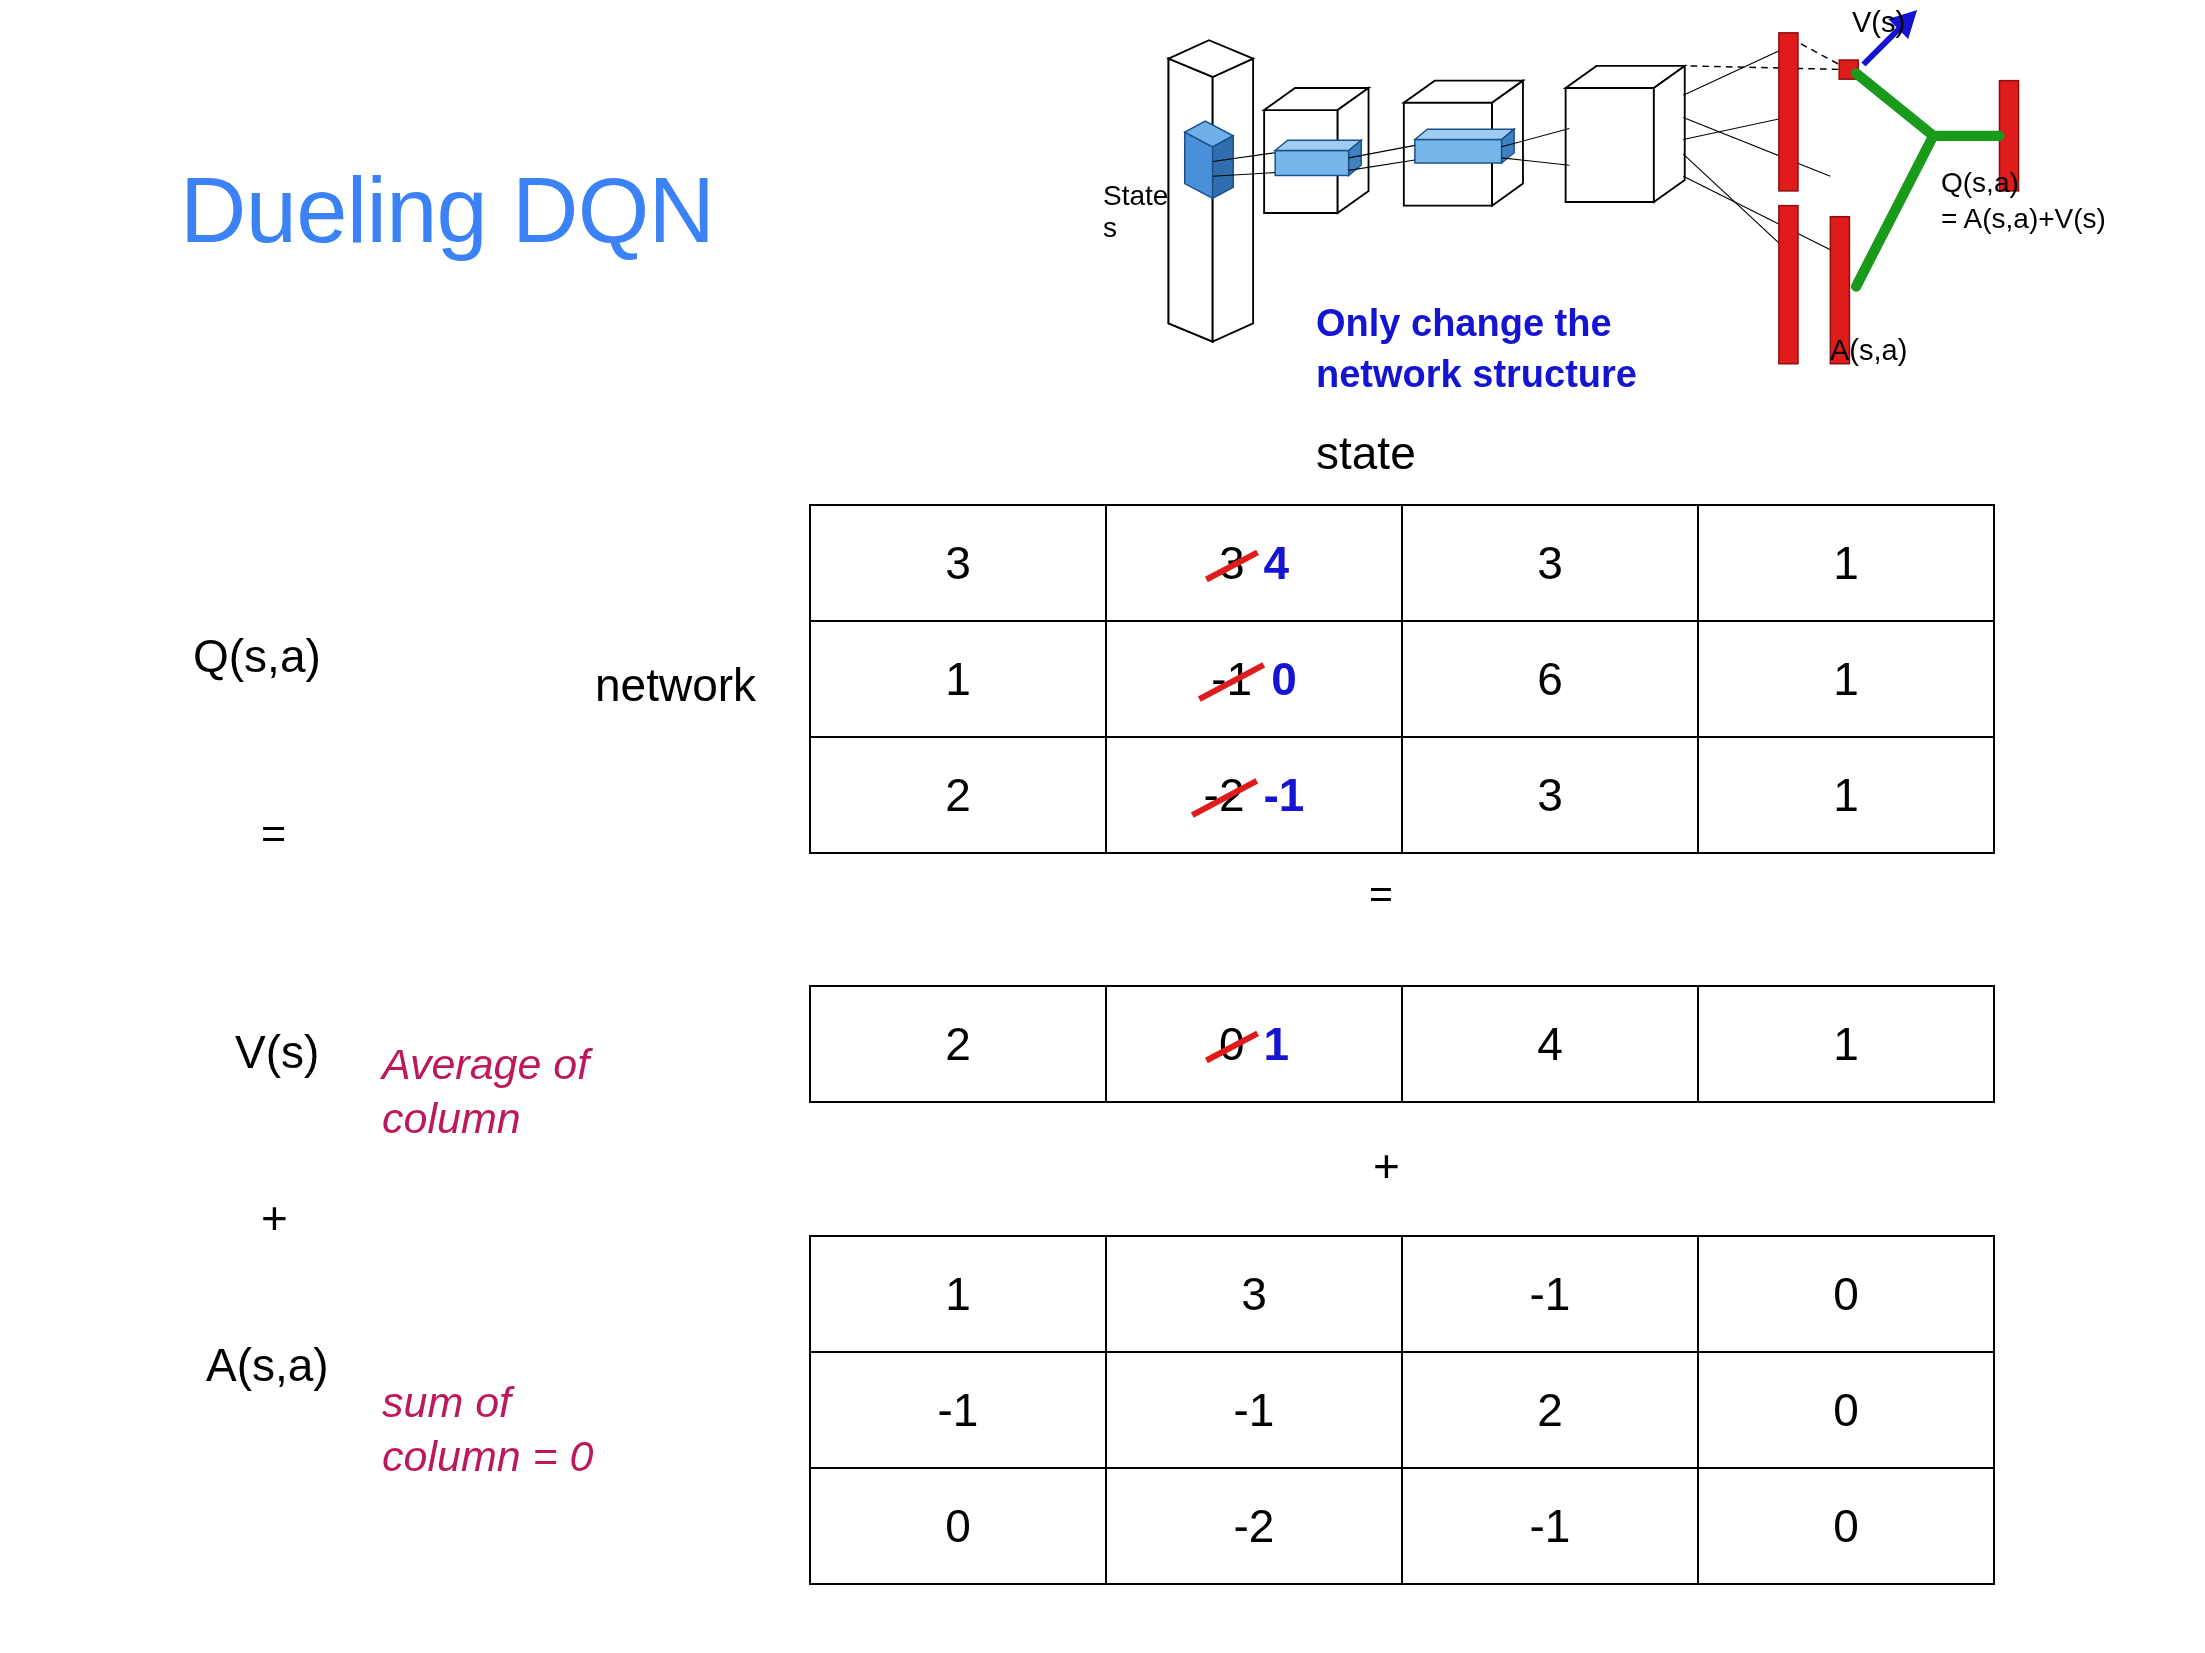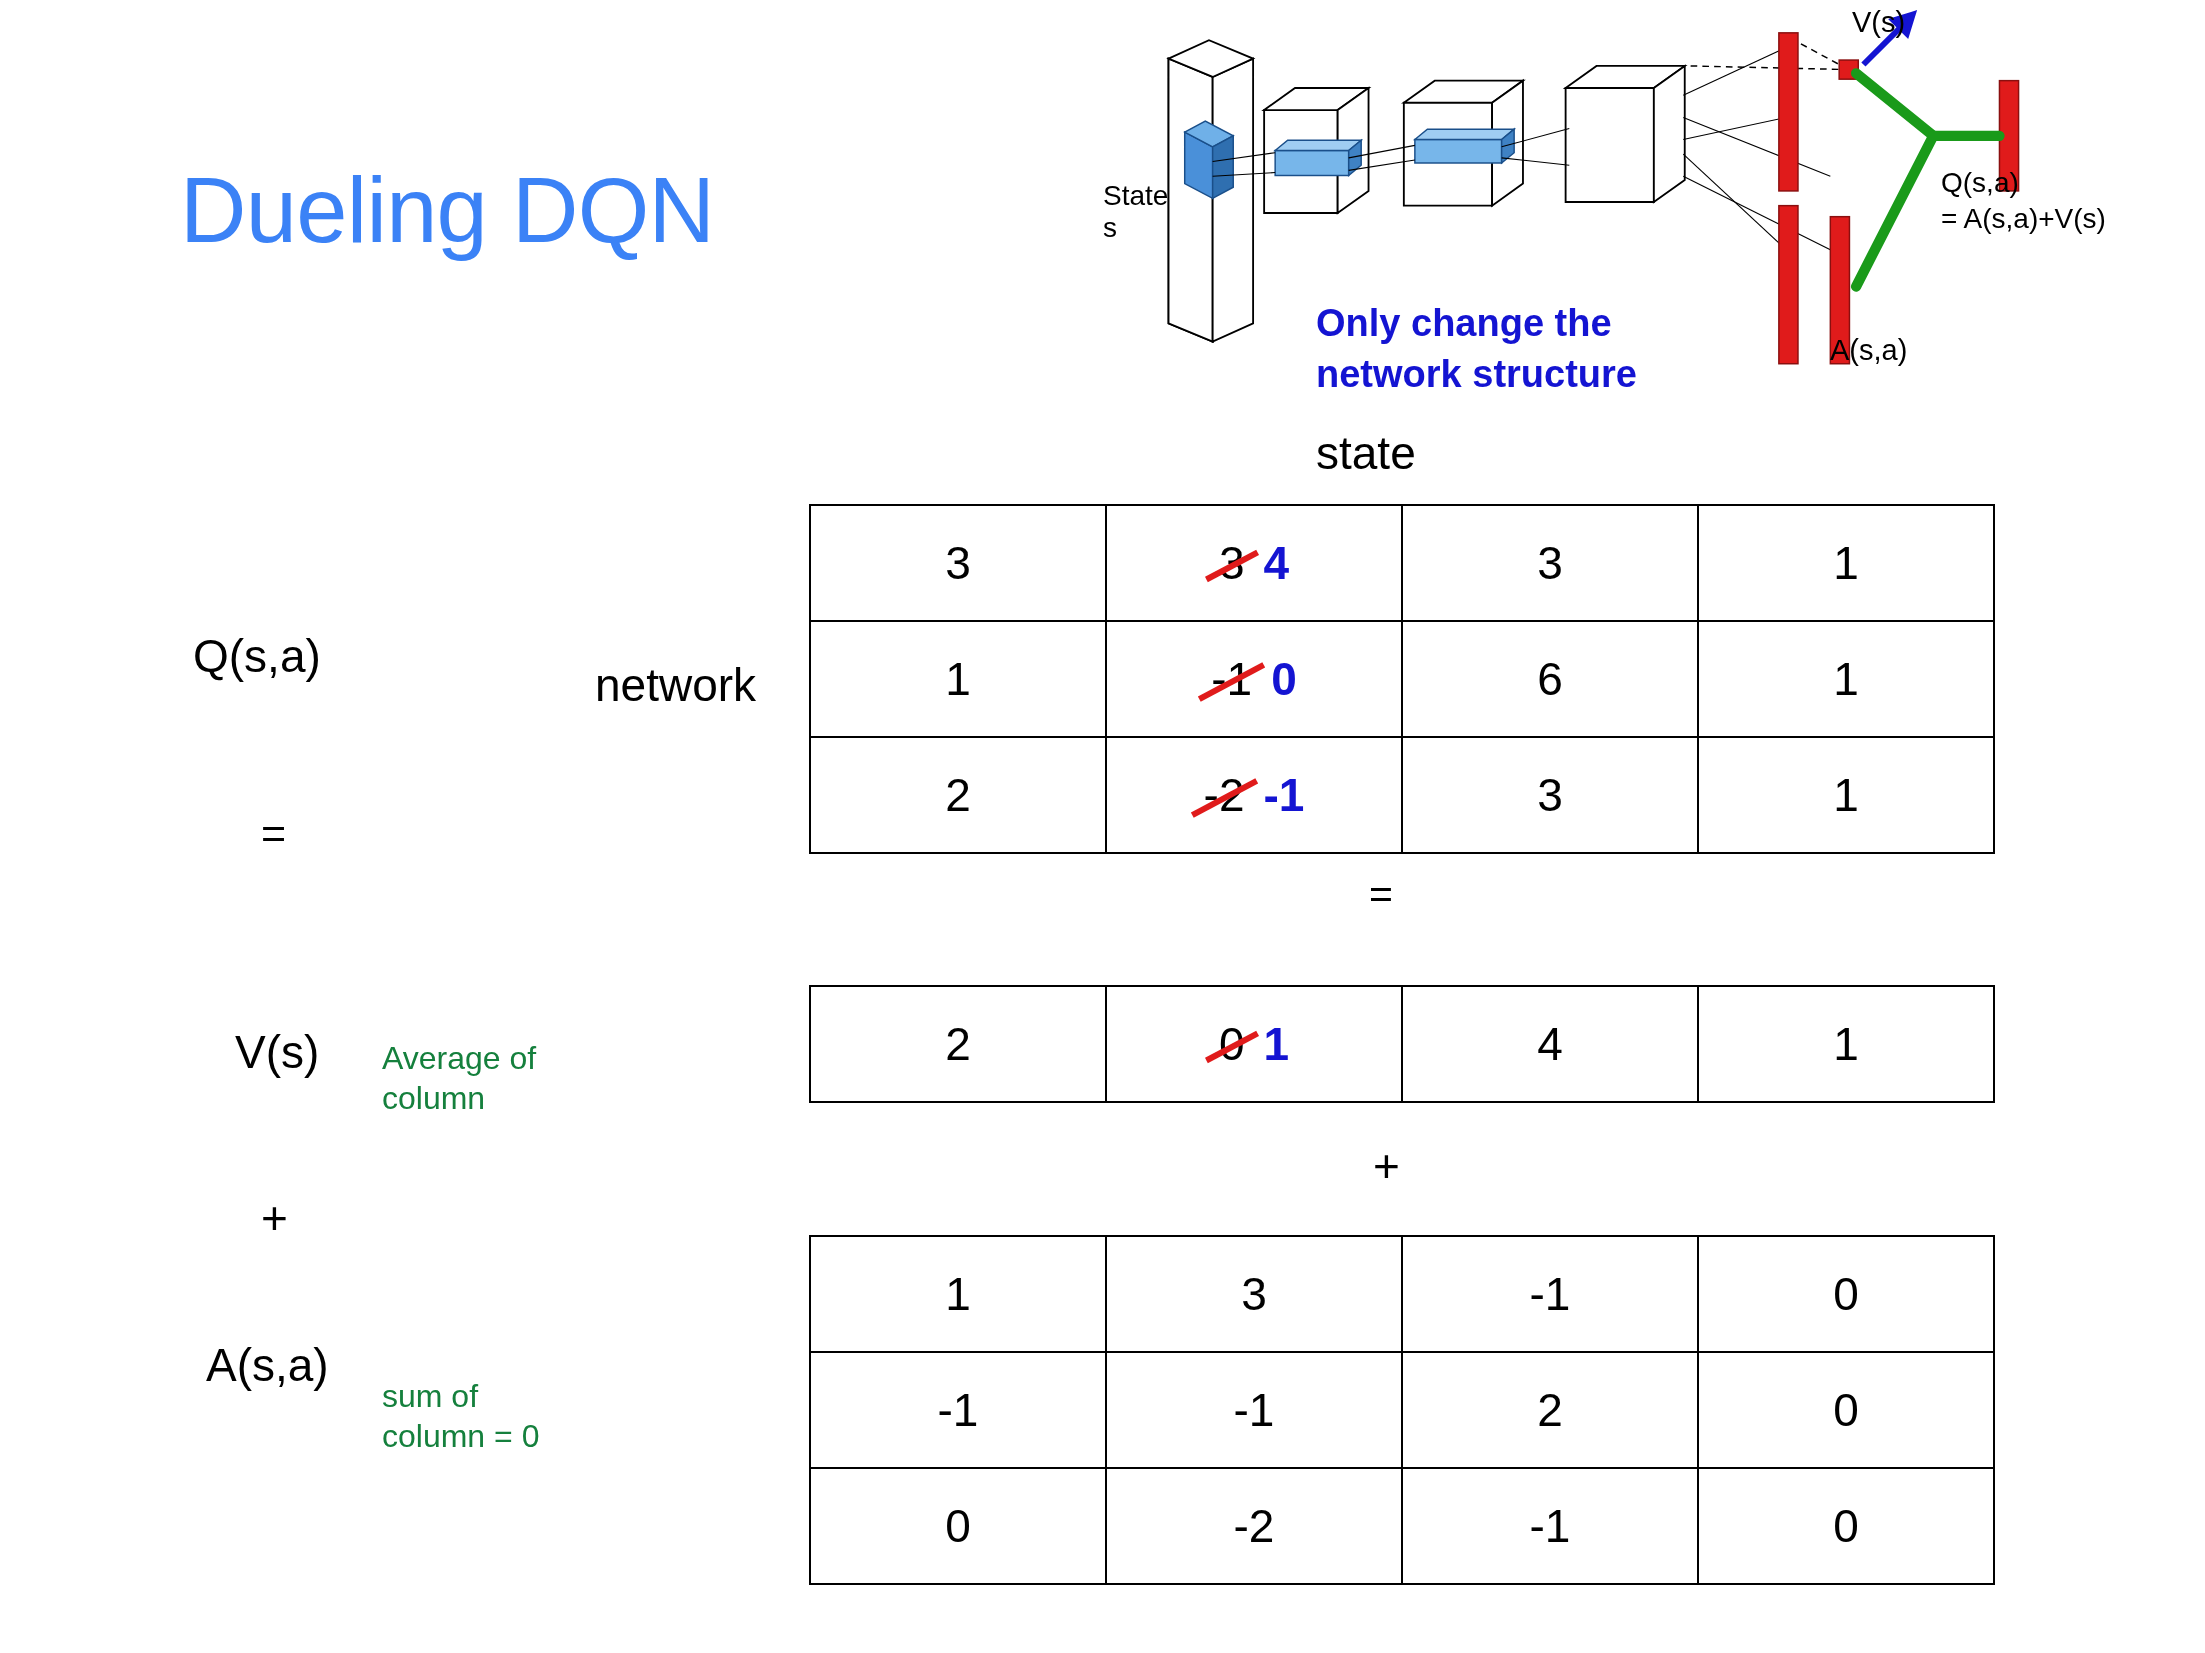--- a/index.html
+++ b/index.html
@@ -85,24 +85,25 @@
   }
   #lbl-q   { left: 193px;  top: 629px; }
   #lbl-eq1 { left: 261px;  top: 809px; font-size: 43px; }
   #lbl-v   { left: 235px;  top: 1025px; }
   #lbl-plus{ left: 261px;  top: 1191px; font-size: 46px; }
   #lbl-a   { left: 206px;  top: 1338px; }
   #lbl-action { left: 595px; top: 658px; font-size: 46px; }
 
   .blue-note {
     position: absolute;
-    font-size: 32px;
+    font-size: 43px;
     line-height: 1.25;
-    color: #15803d;
+    color: #be185d;
     white-space: nowrap;
+    font-style: italic;
   }
   #note-avg { left: 382px; top: 1038px; }
   #note-sum { left: 382px; top: 1376px; }
 
   #lbl-state {
     position: absolute;
     left: 1316px;
     top: 426px;
     font-size: 46px;
     color: #000;

